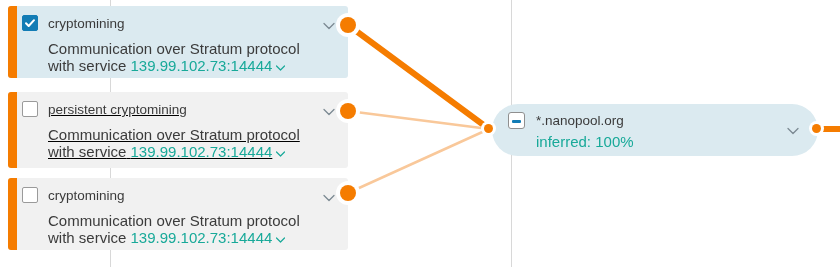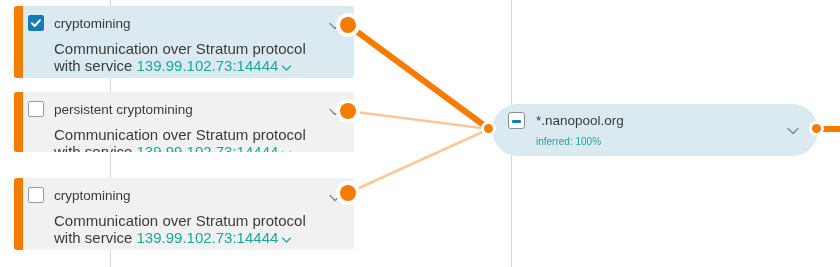--- a/index.html
+++ b/index.html
@@ -35,38 +35,38 @@
   .edges {
     position: absolute;
     left: 0; top: 0;
     width: 840px; height: 267px;
     overflow: visible;
   }
 
   
   .card {
     position: absolute;
-    left: 14px;
+    left: 8px;
     width: 340px;
     box-sizing: border-box;
     border-radius: 3px;
     overflow: hidden;
     padding: 8px 10px 8px 14px;
   }
   .card.selected { background: #dbeaf0; }
   .card.plain    { background: #f1f1f1; }
   .card .accent {
     position: absolute;
     left: 0; top: 0;
     width: 9px;
     height: 100%;
     background: #f57c00;
   }
   .card-1 { top: 6px;   height: 72px; }
-  .card-2 { top: 92px;  height: 60px; }
+  .card-2 { top: 92px;  height: 76px; text-decoration: underline; }
   .card-3 { top: 178px; height: 72px; }
 
   .card-head {
     position: relative;
     display: flex;
     align-items: center;
     height: 20px;
     margin-left: 26px;
   }
   .cbox {
@@ -172,21 +172,21 @@
   }
   .pill-title {
     font-size: 13.5px;
     color: #3b3b3b;
     line-height: 17px;
     white-space: nowrap;
   }
   .pill-sub {
     margin-left: 28px;
     margin-top: 3px;
-    font-size: 10px;
+    font-size: 15px;
     color: #18a999;
     line-height: 17px;
   }
   .pill-chevron {
     position: absolute;
     right: 18px;
     top: 18px;
   }
 
   .port-pill-in {

